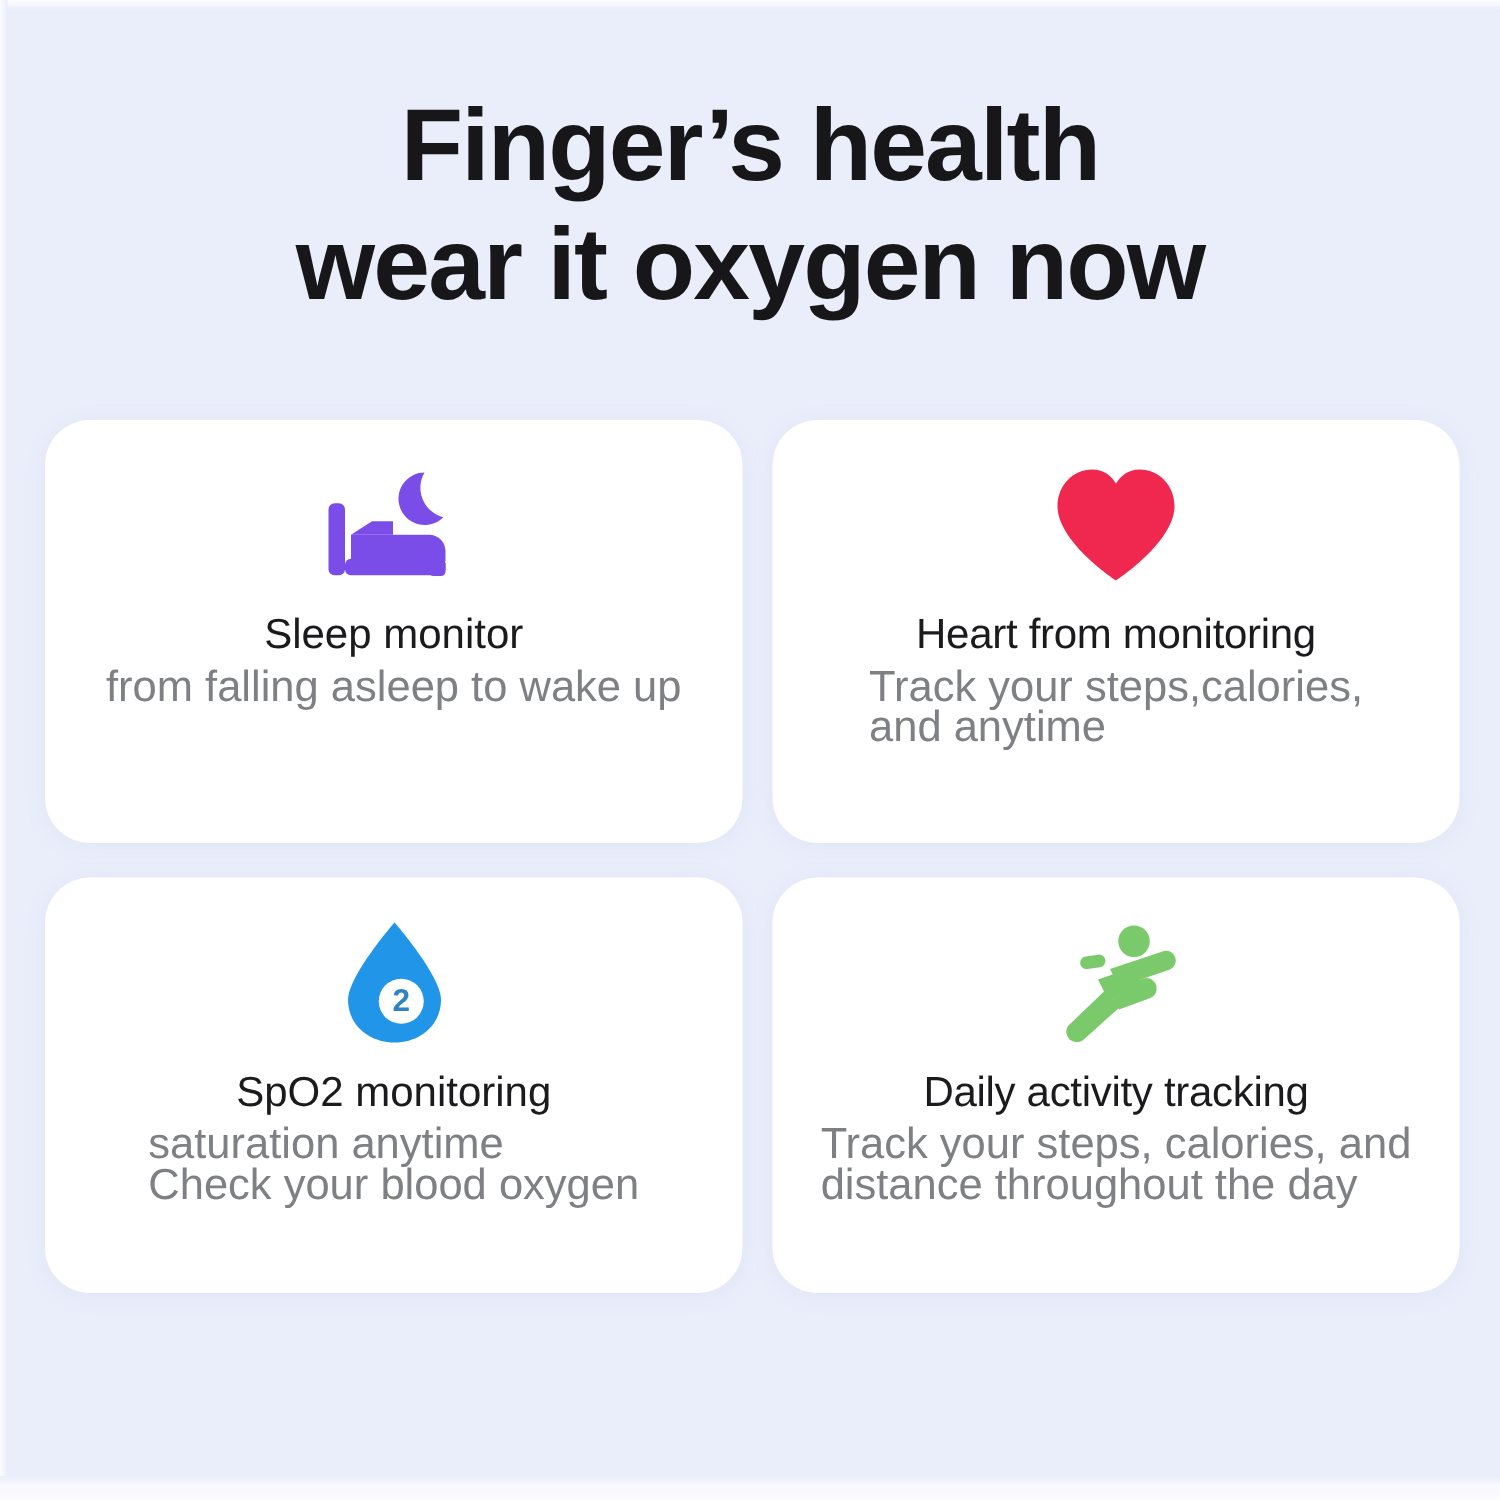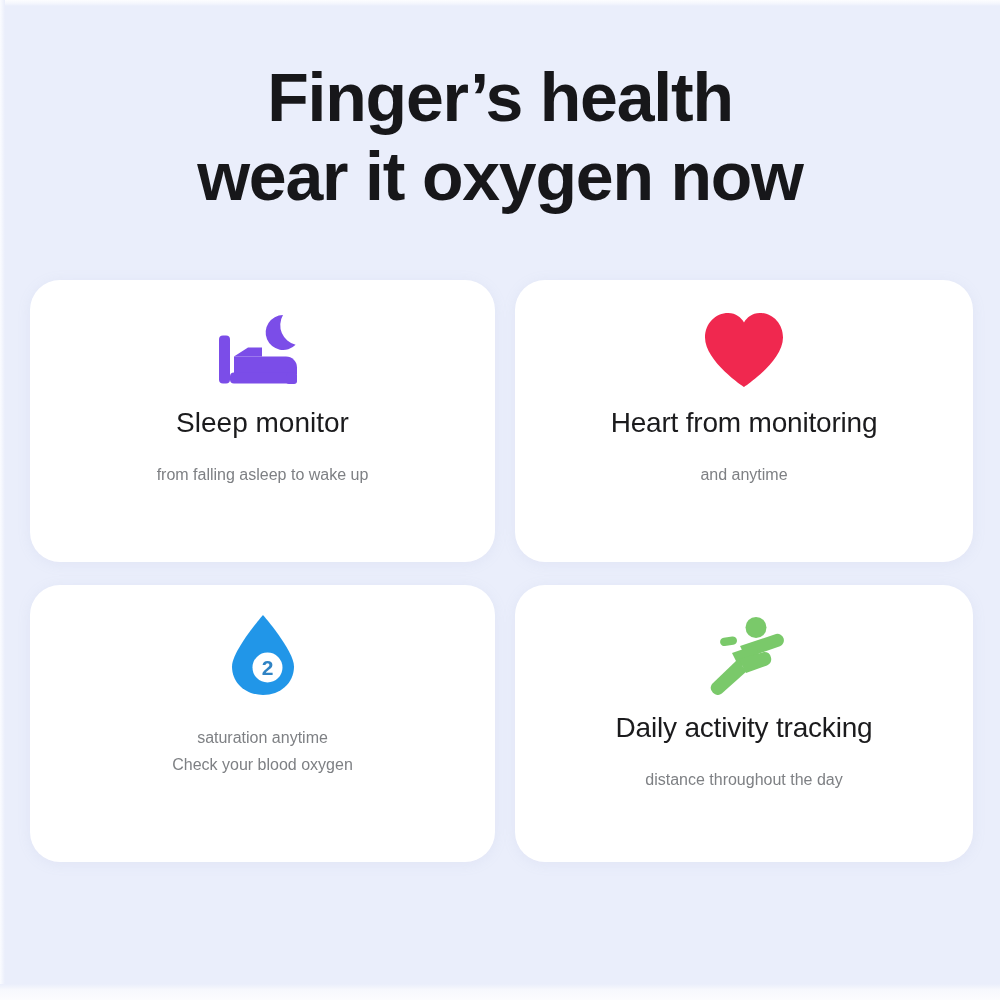--- a/index.html
+++ b/index.html
@@ -93,25 +93,24 @@
     color: #1b1b1d;
     font-size: 28px;
     font-weight: 400;
     line-height: 34px;
     text-align: center;
     margin-top: 8px;
   }
 
   .card-sub {
     color: #7e8084;
-    font-size: 16px;
+    font-size: 29px;
     font-weight: 400;
     line-height: 27px;
-    text-align: center;
-    margin-top: 21px;
+    margin-top: 5px;
     padding: 0 26px;
   }
   .card-sub .sub-line { display: block; }
 
   
   .card.wide .card-title { letter-spacing: -0.2px; }
 </style>
 </head>
 <body>
 
@@ -157,34 +156,36 @@
     <div class="card wide">
       <div class="card-icon">
         <span>
           <svg width="86" height="78" viewBox="0 0 86 78" aria-hidden="true">
             <path fill="#f0284f" d="M43 76 C43 76 4 50.5 4 26.5 C4 12.4 14.6 2 27.2 2 C35.1 2 40.1 6.6 43 11.4 C45.9 6.6 50.9 2 58.8 2 C71.4 2 82 12.4 82 26.5 C82 50.5 43 76 43 76 Z"></path>
           </svg>
         </span>
       </div>
       <div class="card-title">Heart from monitoring</div>
       <div class="card-sub">
+        <span class="sub-line">Track your steps,calories,</span>
         <span class="sub-line">and anytime</span>
       </div>
     </div>
 
     <div class="card">
       <div class="card-icon">
         <span>
           <svg width="74" height="84" viewBox="0 0 74 84" aria-hidden="true">
             <path fill="#2196e8" d="M37 2 C37 2 68 37.5 68 53.5 C68 70.3 54.1 82 37 82 C19.9 82 6 70.3 6 53.5 C6 37.5 37 2 37 2 Z"></path>
             <circle cx="41.5" cy="54.5" r="15" fill="#ffffff"></circle>
             <text x="41.5" y="54.5" fill="#2f83c4" font-family="Liberation Sans, sans-serif" font-size="21" font-weight="700" text-anchor="middle" dominant-baseline="central">2</text>
           </svg>
         </span>
       </div>
+      <div class="card-title">SpO2 monitoring</div>
       <div class="card-sub">
         <span class="sub-line">saturation anytime</span>
         <span class="sub-line">Check your blood oxygen</span>
       </div>
     </div>
 
     <div class="card wide">
       <div class="card-icon">
         <span>
           <svg width="84" height="80" viewBox="0 0 84 80" aria-hidden="true">
@@ -202,20 +203,21 @@
 
               <path d="M35 45 L10 69 a7 7 0 0 0 9.8 9.6 L45 56 Z"></path>
 
               <path d="M50 52 L68 64 a6.5 6.5 0 0 0 7.4 -10.4 L58 44 Z" opacity="0"></path>
             </g>
           </svg>
         </span>
       </div>
       <div class="card-title">Daily activity tracking</div>
       <div class="card-sub">
+        <span class="sub-line">Track your steps, calories, and</span>
         <span class="sub-line">distance throughout the day</span>
       </div>
     </div>
 
   </div>
 
   <div id="bottom-edge"></div>
 </div>
 
 </body></html>

